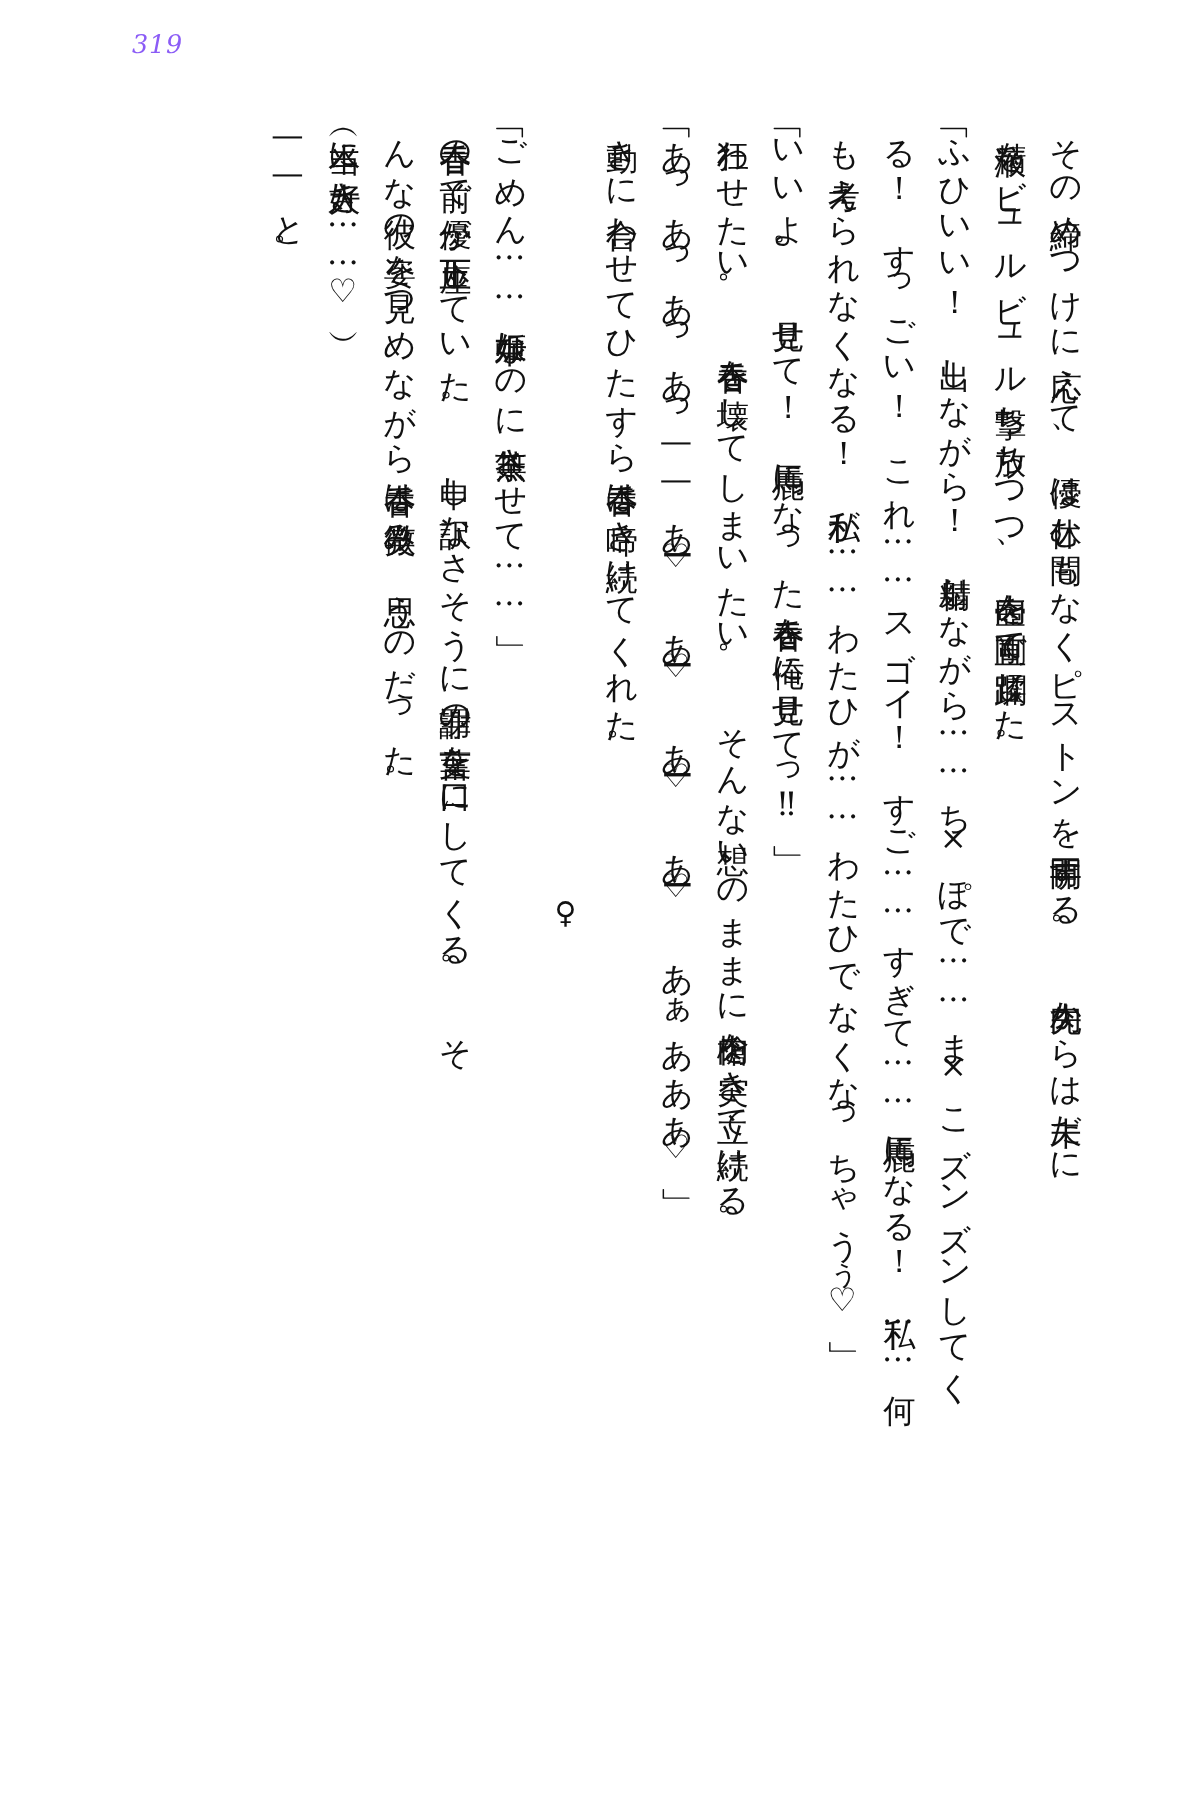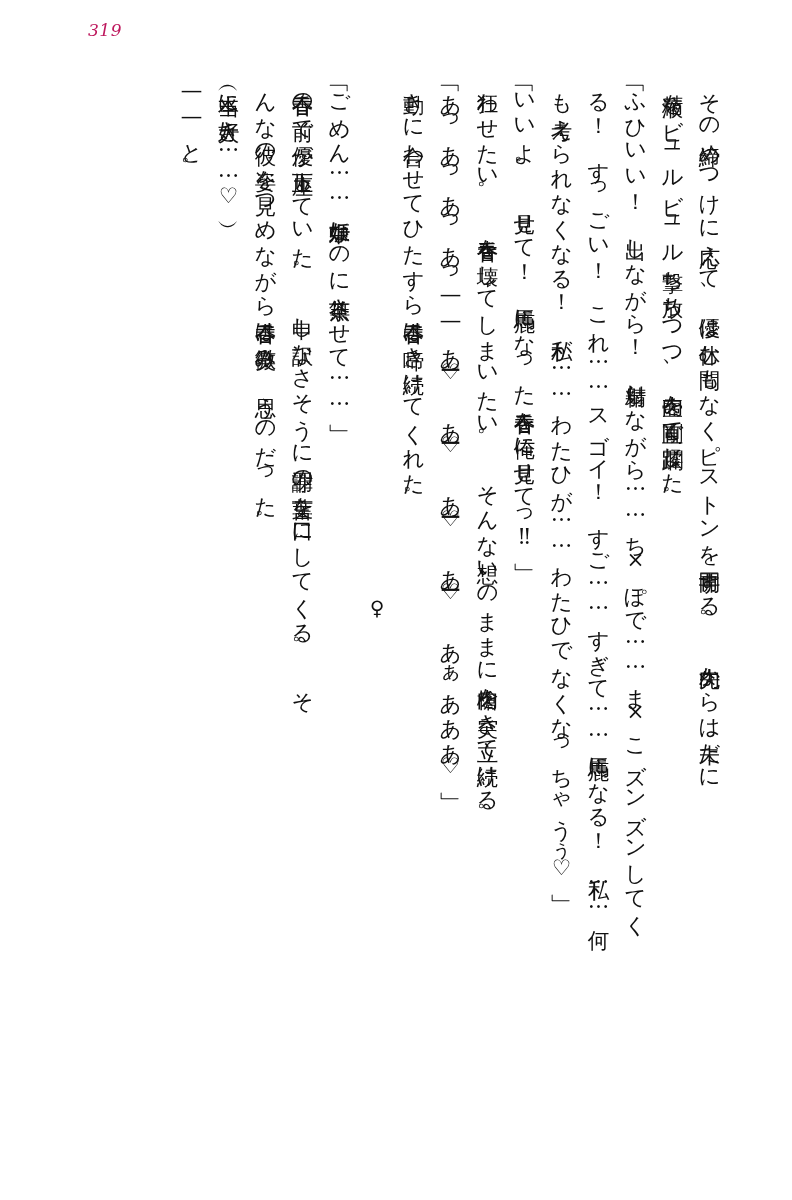--- a/index.html
+++ b/index.html
@@ -16,21 +16,21 @@
     font-family: "DejaVu Serif", "Liberation Serif", serif;
     color: #111111;
   }
   .page-number {
     position: absolute;
     top: 20px;
     left: 88px;
     font-family: "DejaVu Serif", "Liberation Serif", serif;
     font-style: italic;
     font-size: 17px;
-    color: #be185d;
+    color: #8b5cf6;
     letter-spacing: 0.5px;
   }
   .body-text {
     position: absolute;
     top: 78px;
     left: 64px;
     width: 664px;
     height: 1060px;
     writing-mode: vertical-rl;
     text-orientation: upright;

